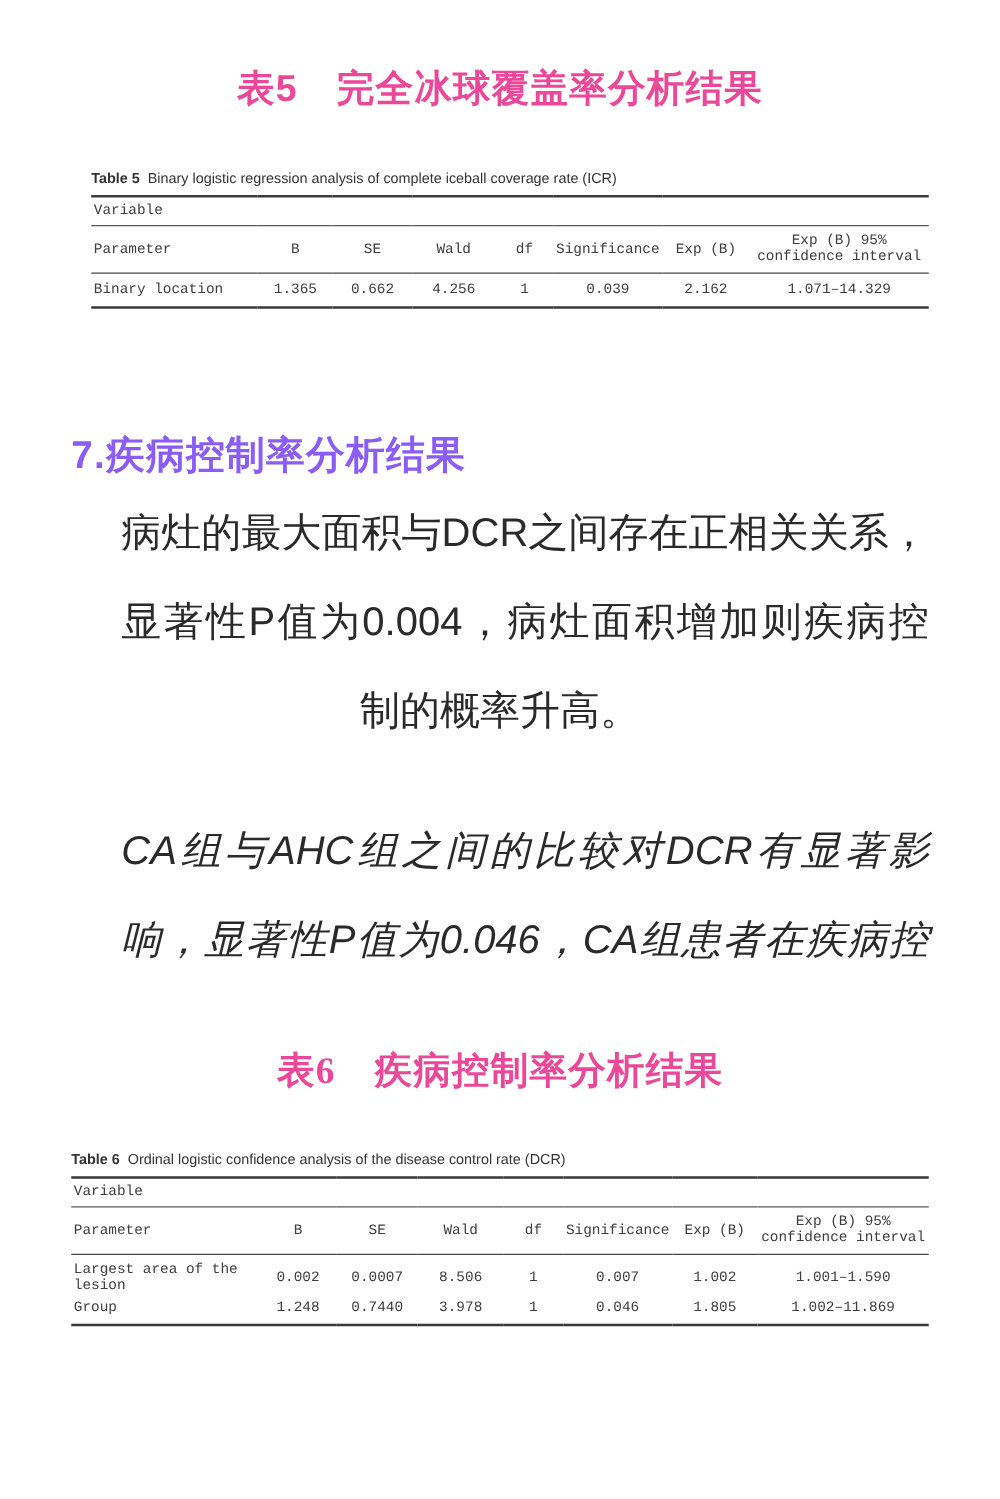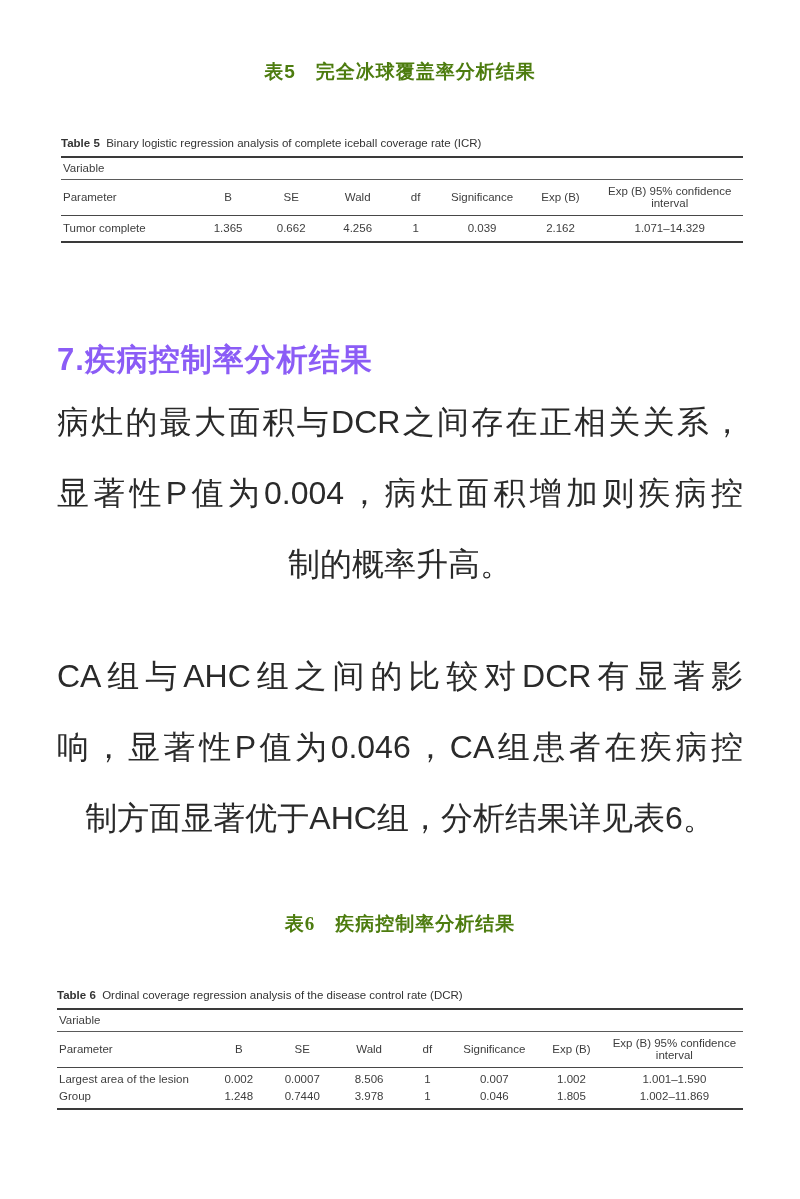--- a/index.html
+++ b/index.html
@@ -11,25 +11,25 @@
     background: #ffffff;
     box-sizing: border-box;
     padding: 52px 57px 0 57px;
     overflow: hidden;
     font-family: "Liberation Sans", sans-serif;
   }
 
   
   .cn-table-title {
     margin: 0;
-    font-size: 19px;
+    font-size: 30px;
     font-weight: bold;
     line-height: 40px;
     text-align: center;
-    color: #4d7c0f;
+    color: #ec4899;
     letter-spacing: 1px;
   }
 
   
   .scan-figure {
     margin: 44px 0 0 0;
     color: #3f3f3f;
     filter: blur(0.25px);
   }
   .tcap {
@@ -40,21 +40,21 @@
   }
   .tcap-label { font-weight: bold; }
   table.ptable {
     width: 100%;
     border-collapse: collapse;
     font-size: 11.5px;
     color: #3d3d3d;
     border-top: 2.2px solid #3a3a3a;
     border-bottom: 2.2px solid #3a3a3a;
   }
-  table.ptable th, table.ptable td { font-weight: normal; }
+  table.ptable th, table.ptable td { font-weight: normal; font-family: Liberation Mono, monospace; }
   tr.var-row th {
     text-align: left;
     padding: 4px 2px 5px 2px;
     border-bottom: 1px solid #5a5a5a;
   }
   tr.head-row th {
     padding: 5px 2px 6px 2px;
     text-align: center;
     border-bottom: 1.4px solid #474747;
   }
@@ -71,42 +71,43 @@
     margin: 96px 0 0 0;
     font-size: 31px;
     font-weight: bold;
     line-height: 42px;
     color: #8b5cf6;
     letter-spacing: 1px;
   }
 
   
   .para { margin: 6px 0 0 0; font-size: 32px; color: #2a2a2a; }
-  .para2 { margin-top: 41px; }
+  .para2 { margin-top: 41px; font-style: italic; }
   .para .jline {
     line-height: 71px;
     text-align: justify;
     text-align-last: justify;
+    margin-left: 40px;
   }
   .para .lline {
     line-height: 71px;
     text-align: center;
   }
 
   .title2 { margin-top: 50px; font-family: Liberation Serif, serif; }
   .fig6 { margin-top: 44px; }
 </style>
 </head>
 <body>
 
 <div class="page">
 
   <h2 class="cn-table-title">表5　完全冰球覆盖率分析结果</h2>
 
-  <figure class="scan-figure" style="margin-left:4px;margin-right:0;">
+  <figure class="scan-figure" style="margin-left:16px;margin-right:0;">
     <div class="tcap"><span class="tcap-label">Table 5</span>&nbsp; <span>Binary logistic regression analysis of complete iceball coverage rate (ICR)</span></div>
     <table class="ptable">
       <colgroup>
         <col style="width:20%">
           <col style="width:9%">
           <col style="width:9.5%">
           <col style="width:10%">
         <col style="width:7%">
           <col style="width:12.5%">
           <col style="width:10.5%">
@@ -122,21 +123,21 @@
           <th>SE</th>
           <th>Wald</th>
           <th>df</th>
           <th>Significance</th>
           <th>Exp (B)</th>
           <th>Exp (B) 95% confidence interval</th>
         </tr>
       </thead>
       <tbody class="t5body">
         <tr>
-          <td class="c0">Tumor complete</td>
+          <td class="c0">Binary location</td>
           <td>1.365</td>
           <td>0.662</td>
           <td>4.256</td>
           <td>1</td>
           <td>0.039</td>
           <td>2.162</td>
           <td>1.071–14.329</td>
         </tr>
       </tbody>
     </table>
@@ -146,27 +147,26 @@
 
   <div class="para">
     <div class="jline">病灶的最大面积与DCR之间存在正相关关系，</div>
     <div class="jline">显著性P值为0.004，病灶面积增加则疾病控</div>
     <div class="lline">制的概率升高。</div>
   </div>
 
   <div class="para para2">
     <div class="jline">CA组与AHC组之间的比较对DCR有显著影</div>
     <div class="jline">响，显著性P值为0.046，CA组患者在疾病控</div>
-    <div class="lline">制方面显著优于AHC组，分析结果详见表6。</div>
   </div>
 
   <h2 class="cn-table-title title2">表6　疾病控制率分析结果</h2>
 
   <figure class="scan-figure fig6" style="margin-left:0;margin-right:0;">
-    <div class="tcap"><span class="tcap-label">Table 6</span>&nbsp; <span>Ordinal coverage regression analysis of the disease control rate (DCR)</span></div>
+    <div class="tcap"><span class="tcap-label">Table 6</span>&nbsp; <span>Ordinal logistic confidence analysis of the disease control rate (DCR)</span></div>
     <table class="ptable">
       <colgroup>
         <col style="width:22%">
           <col style="width:9%">
           <col style="width:9.5%">
           <col style="width:10%">
         <col style="width:7%">
           <col style="width:12.5%">
           <col style="width:10%">
           <col style="width:20%">

